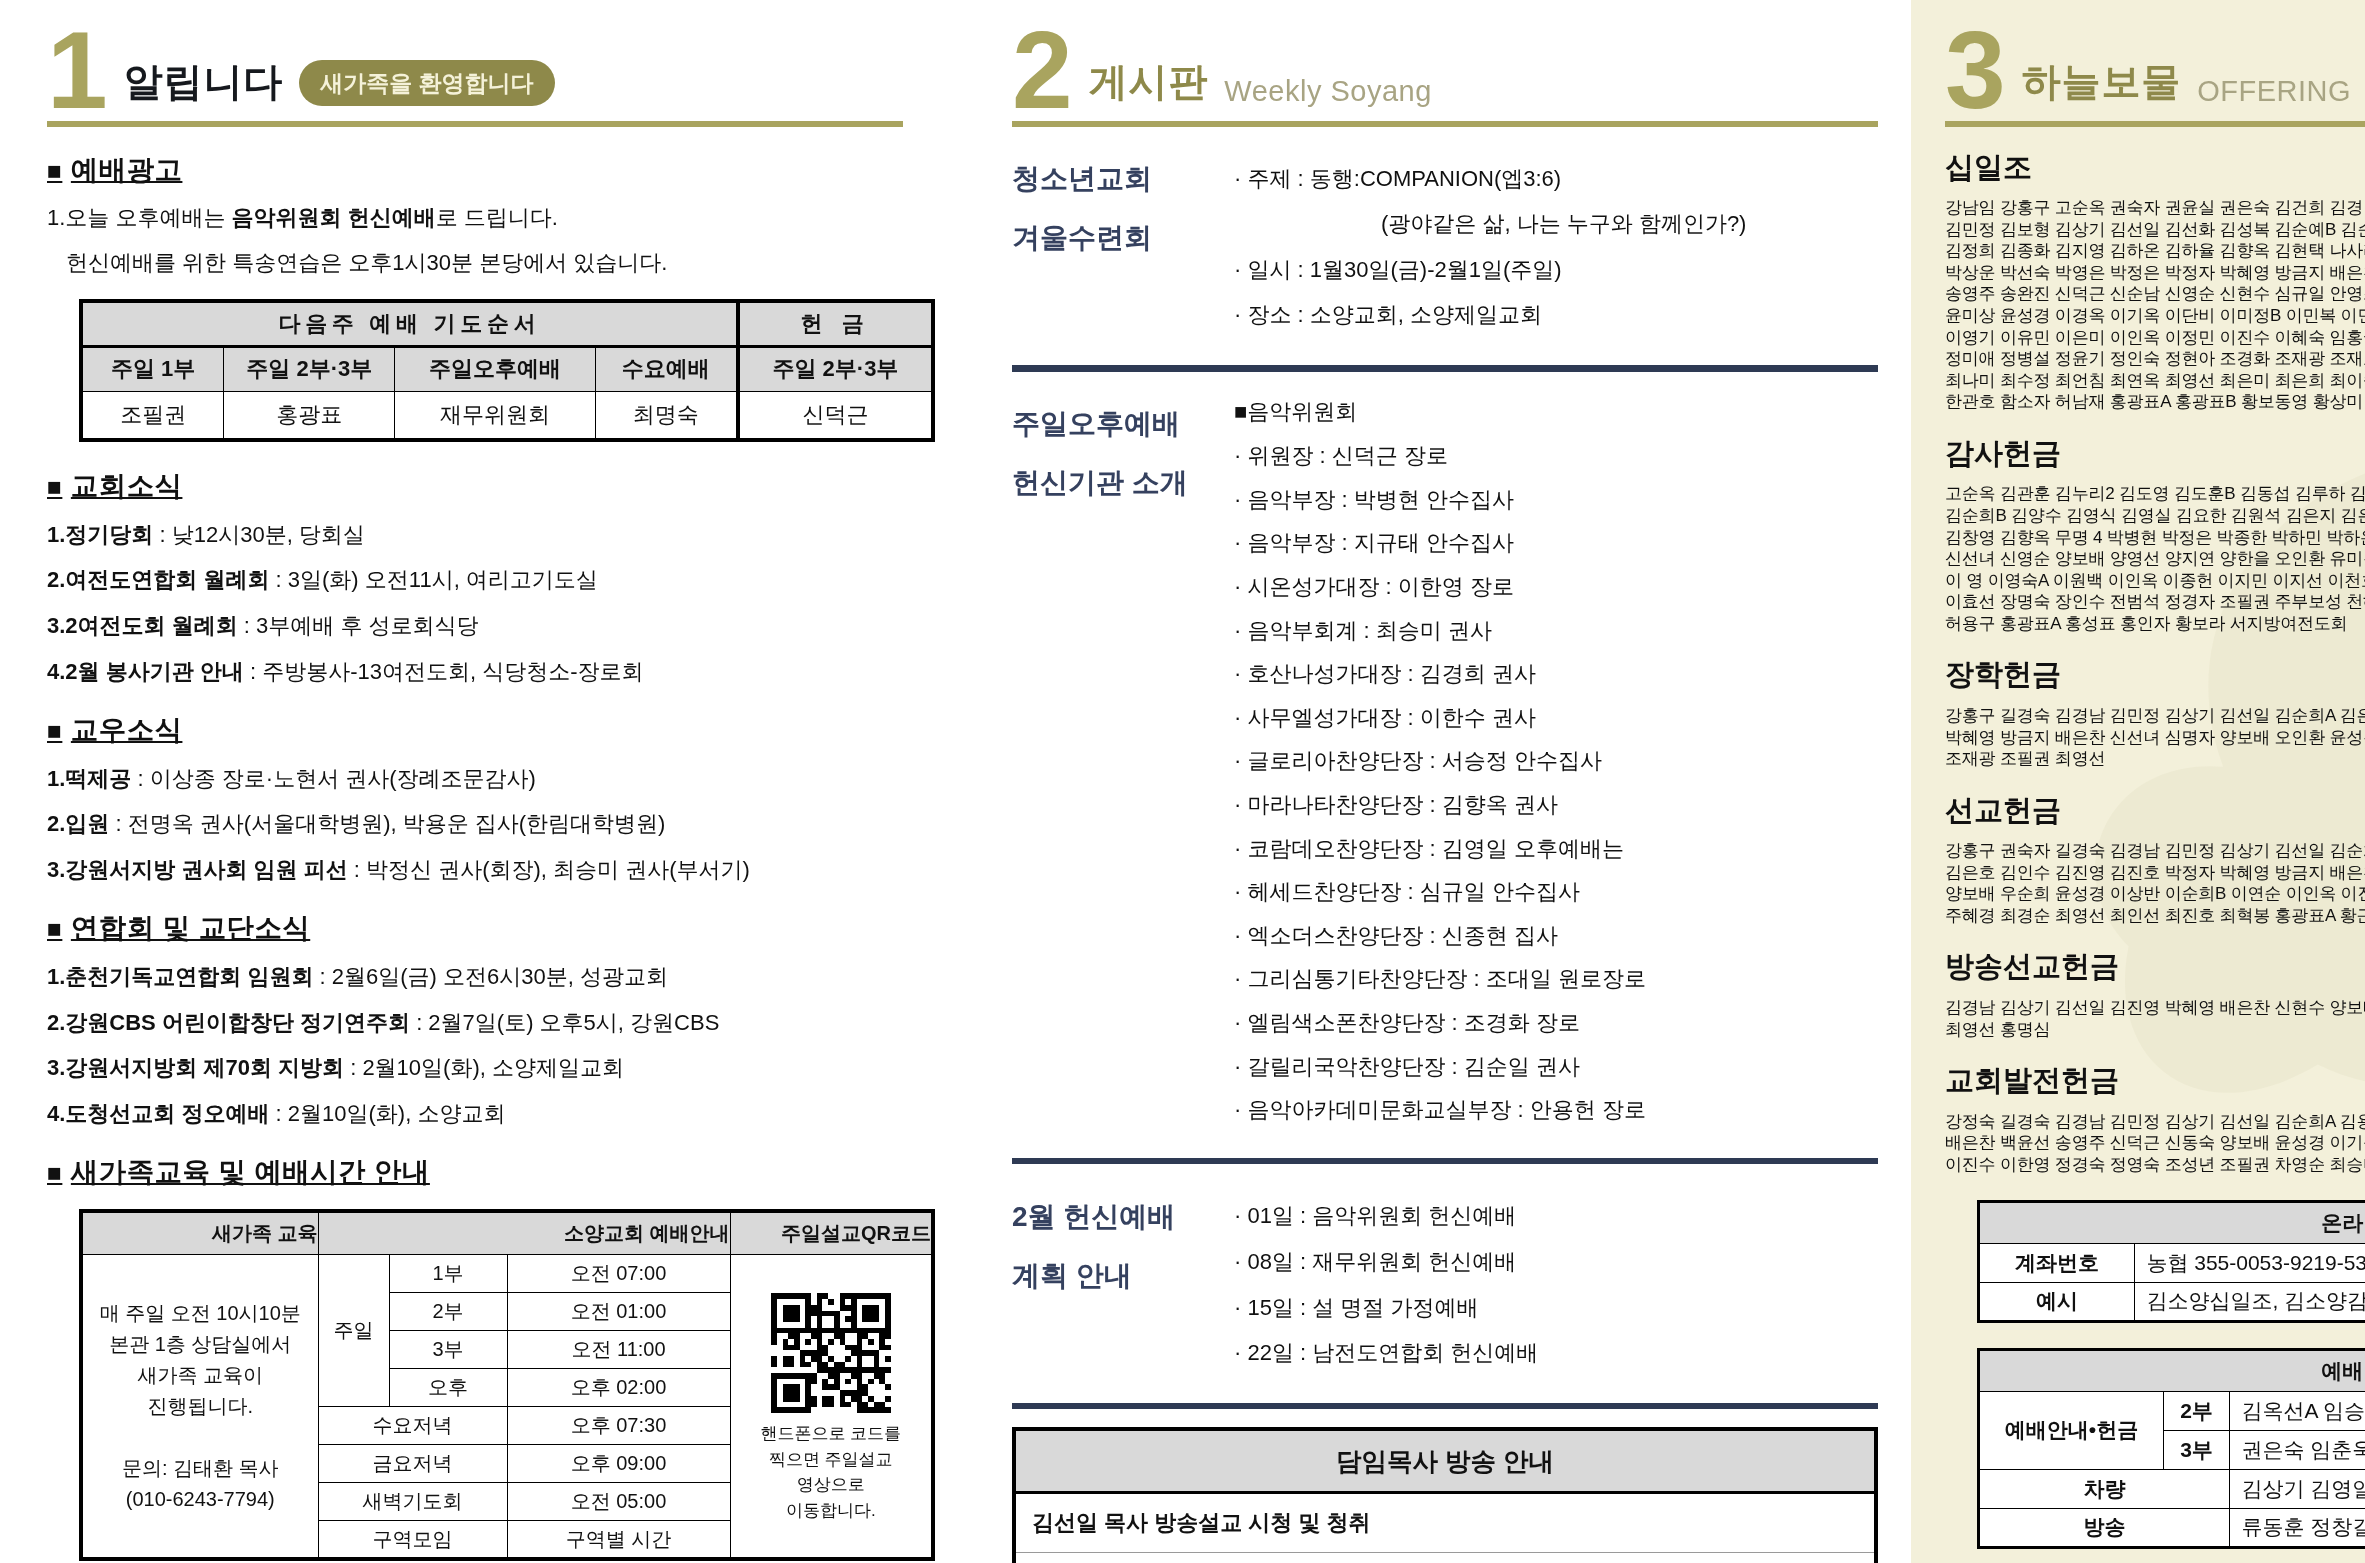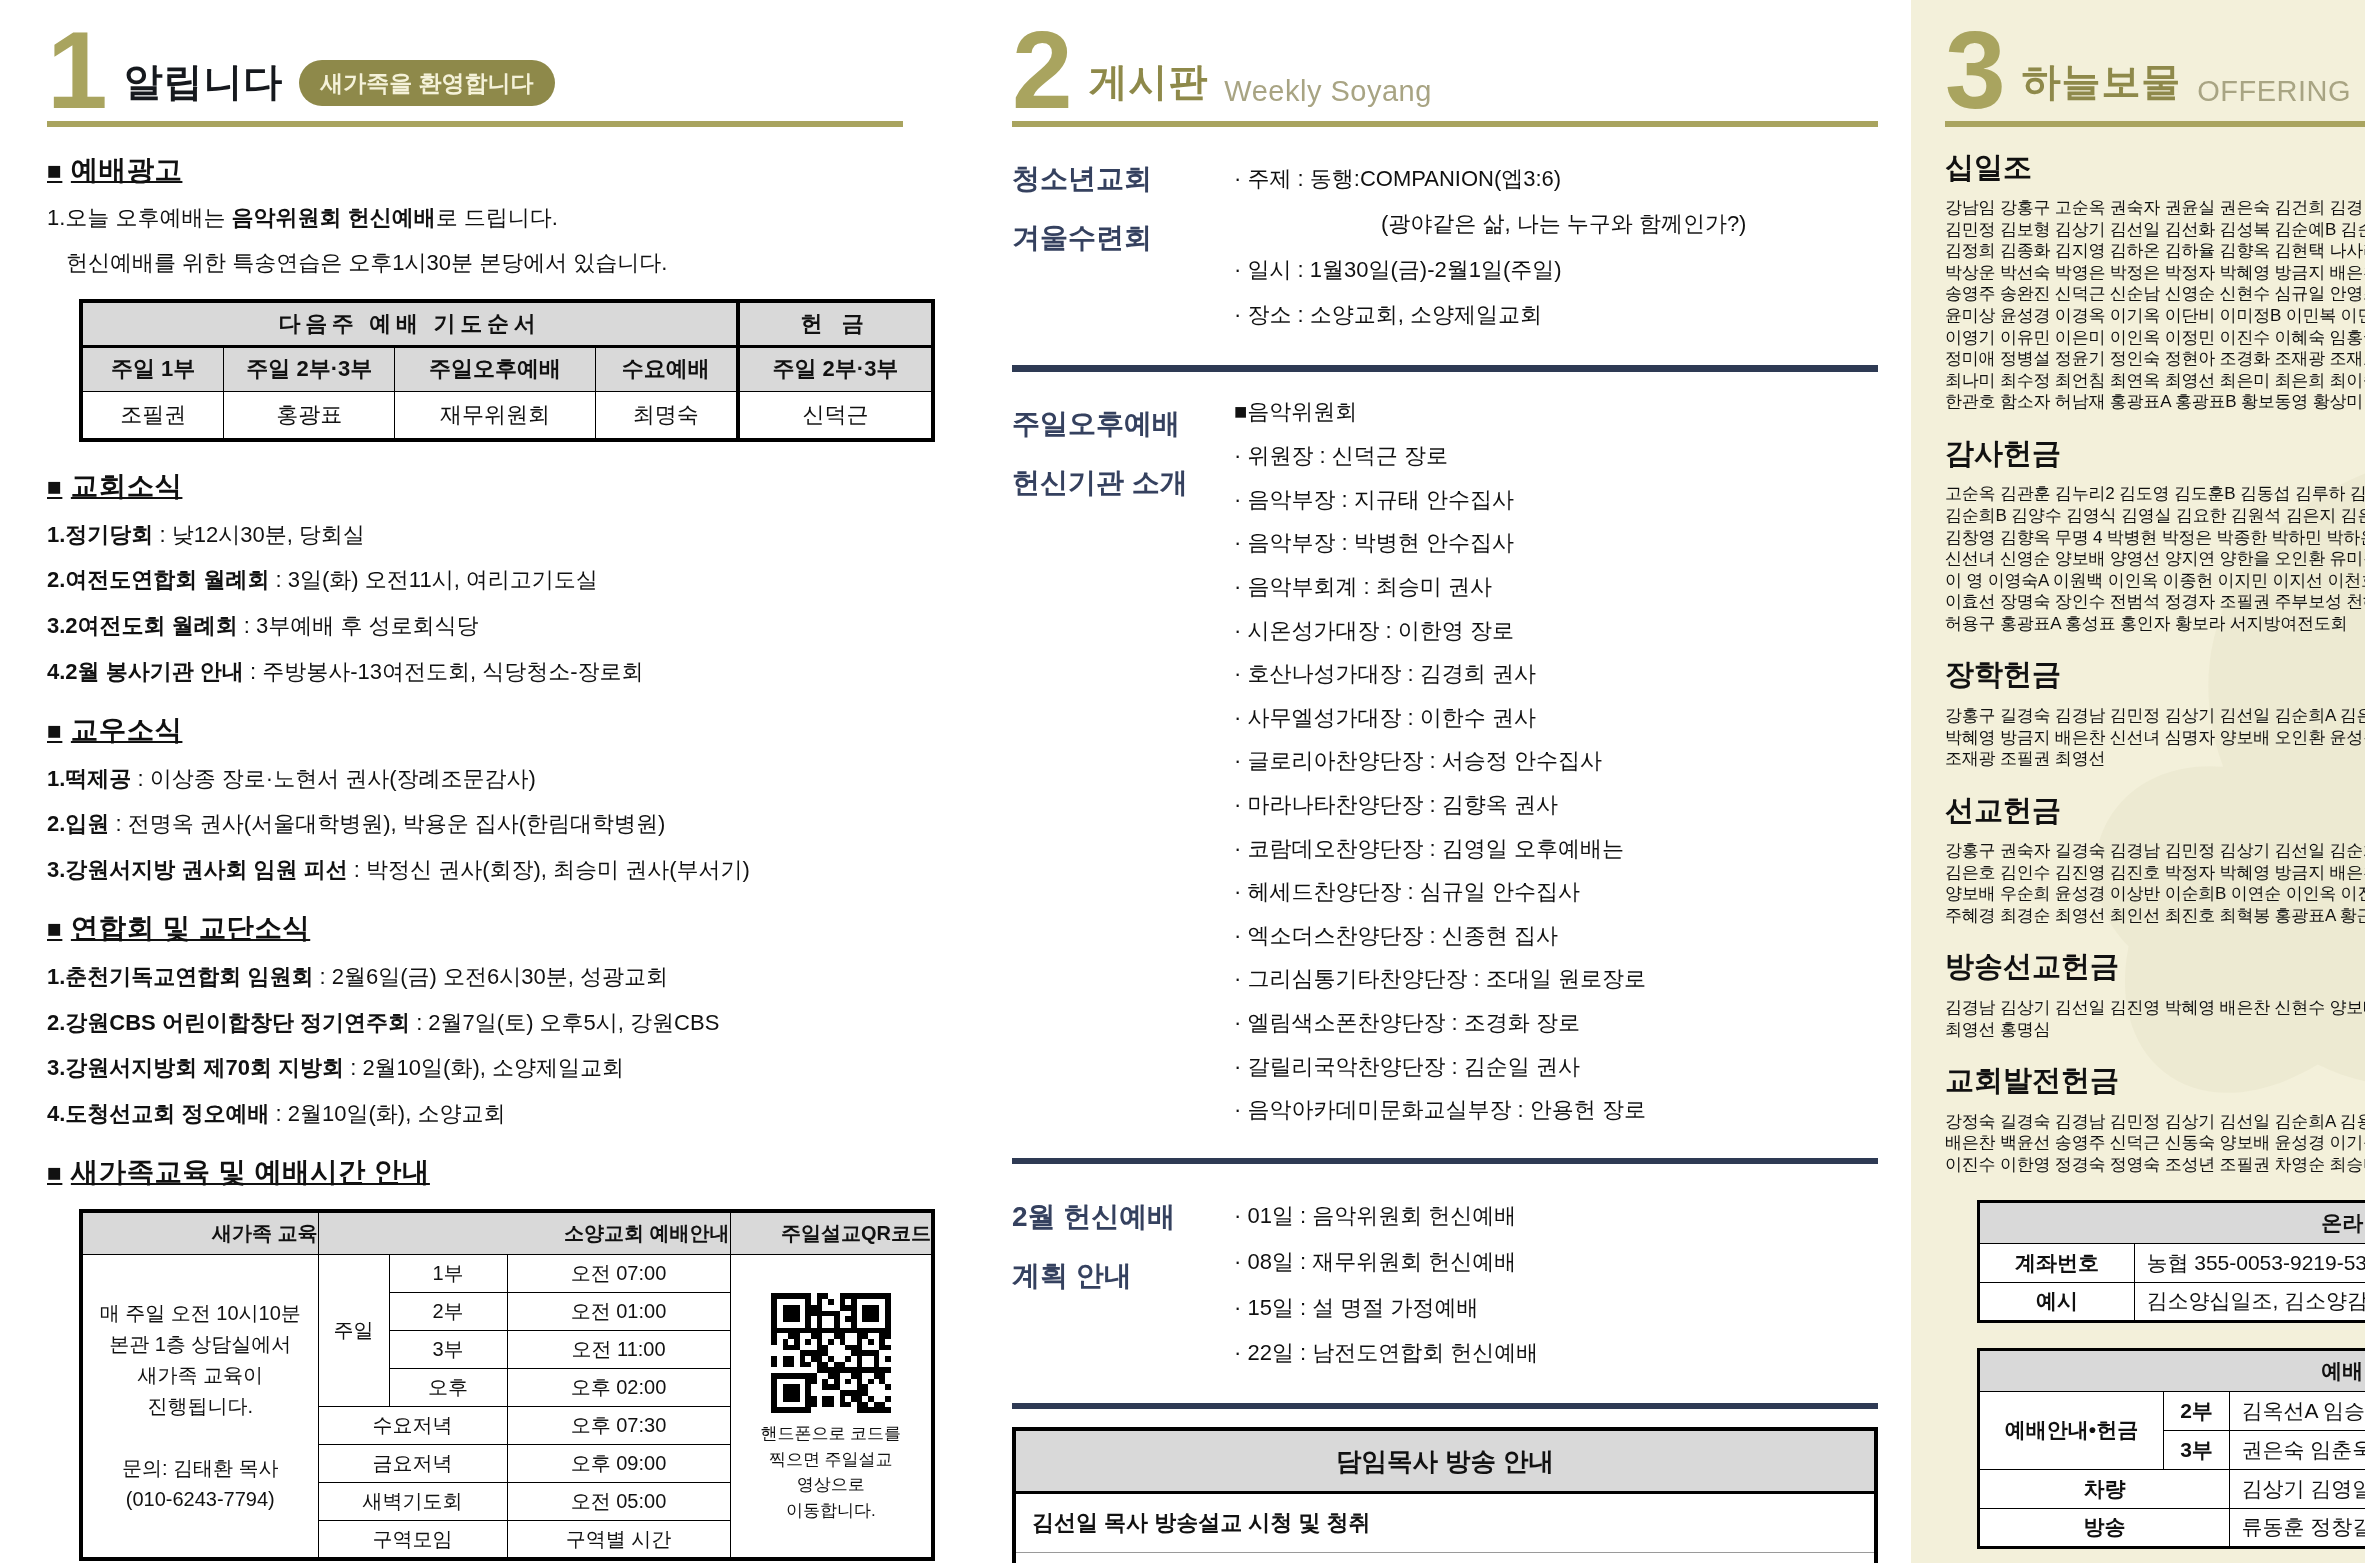--- a/index.html
+++ b/index.html
@@ -675,24 +675,24 @@
 
     <div class="sec2">
       <div class="slab">
           <div>주일오후예배</div>
           <div>헌신기관 소개</div>
         </div>
       <div class="scont">
         <div class="mc-head">■음악위원회</div>
         <div class="mclist">
             <div class="li">· 위원장 : 신덕근 장로</div>
+            <div class="li">· 음악부장 : 박병현 안수집사</div>
             <div class="li">· 음악부장 : 지규태 안수집사</div>
-            <div class="li">· 음악부장 : 박병현 안수집사</div>
+            <div class="li">· 시온성가대장 : 이한영 장로</div>
             <div class="li">· 음악부회계 : 최승미 권사</div>
-            <div class="li">· 시온성가대장 : 이한영 장로</div>
             <div class="li">· 호산나성가대장 : 김경희 권사</div>
             <div class="li">· 사무엘성가대장 : 이한수 권사</div>
             <div class="li">· 글로리아찬양단장 : 서승정 안수집사</div>
             <div class="li">· 마라나타찬양단장 : 김향옥 권사</div>
             <div class="li">· 코람데오찬양단장 : 김영일 오후예배는</div>
             <div class="li">· 헤세드찬양단장 : 심규일 안수집사</div>
             <div class="li">· 엑소더스찬양단장 : 신종현 집사</div>
             <div class="li">· 그리심통기타찬양단장 : 조대일 원로장로</div>
             <div class="li">· 엘림색소폰찬양단장 : 조경화 장로</div>
             <div class="li">· 갈릴리국악찬양단장 : 김순일 권사</div>

